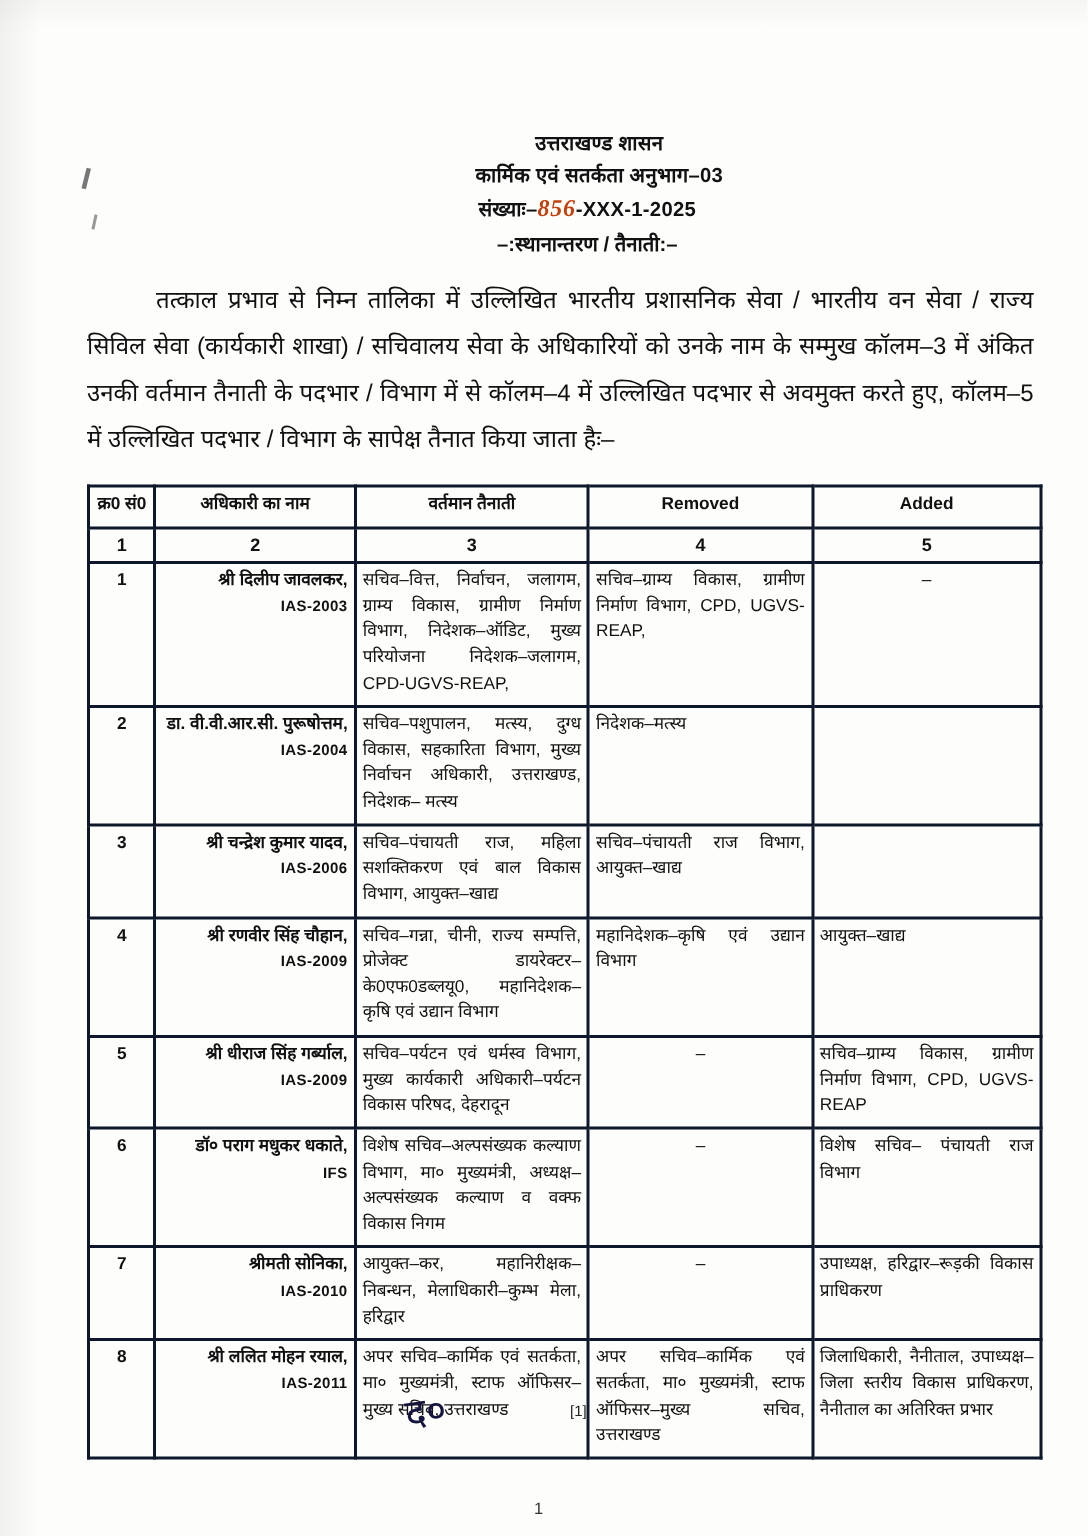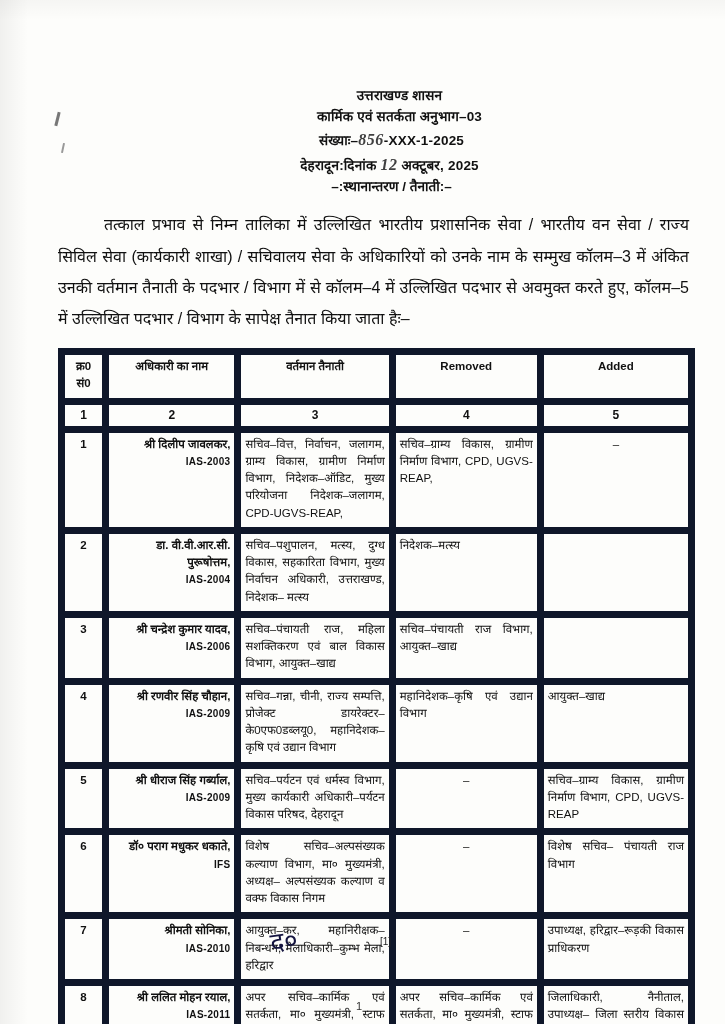--- a/index.html
+++ b/index.html
@@ -49,21 +49,21 @@
   }
   .hdr-line1 { padding-left: 46px; }
   .hdr-line2 { padding-left: 46px; }
   .hdr-line3 { padding-left: 30px; }
   .hdr-line4 { padding-left: 26px; }
   .hw {
     font-family: "Liberation Serif", serif;
     font-style: italic;
     font-weight: 700;
     font-size: 16px;
-    color: #404040;
+    color: #c2410c;
     letter-spacing: 0.5px;
   }
   .subject {
     text-align: center;
     margin-top: 0;
     font-size: 13.5px;
     font-weight: 700;
     padding-left: 30px;
   }
   
@@ -77,21 +77,21 @@
   }
   .para .indent { display: inline-block; width: 46px; }
   
   table.grid {
     margin-top: 14px;
     width: 100%;
     border-collapse: collapse;
     table-layout: fixed;
   }
   table.grid th, table.grid td {
-    border: 7px solid #0f172a;
+    border: 2px solid #0f172a;
     vertical-align: top;
     padding: 3px 4px 5px 4px;
     font-size: 11.5px;
     line-height: 1.5;
   }
   col.c1 { width: 7%; }
   col.c2 { width: 21%; }
   col.c3 { width: 24.5%; }
   col.c4 { width: 23.5%; }
   col.c5 { width: 24%; }
@@ -180,25 +180,20 @@
   <div class="edge-mark"></div>
   <div class="edge-mark2"></div>
 
   <div class="doc">
 
     <div class="header">
       <div class="hdr-line1">उत्तराखण्ड शासन</div>
       <div class="hdr-line2">कार्मिक एवं सतर्कता अनुभाग–03</div>
       <div class="hdr-line3">
         <span>संख्याः–</span><span class="hw">856</span><span>-XXX-1-2025</span>
-      </div>
-      <div class="hdr-line4">
-        <span>देहरादून:दिनांक</span>
-        <span class="hw">12</span>
-        <span>अक्टूबर, 2025</span>
       </div>
     </div>
 
     <div class="subject">–:स्थानान्तरण / तैनाती:–</div>
 
     <div class="para"><span class="indent"></span><span>तत्काल प्रभाव से निम्न तालिका में उल्लिखित भारतीय प्रशासनिक सेवा / भारतीय वन सेवा / राज्य सिविल सेवा (कार्यकारी शाखा) / सचिवालय सेवा के अधिकारियों को उनके नाम के सम्मुख कॉलम–3 में अंकित उनकी वर्तमान तैनाती के पदभार / विभाग में से कॉलम–4 में उल्लिखित पदभार से अवमुक्त करते हुए, कॉलम–5 में उल्लिखित पदभार / विभाग के सापेक्ष तैनात किया जाता हैः–</span></div>
 
     <table class="grid">
       <colgroup>
         <col class="c1">

